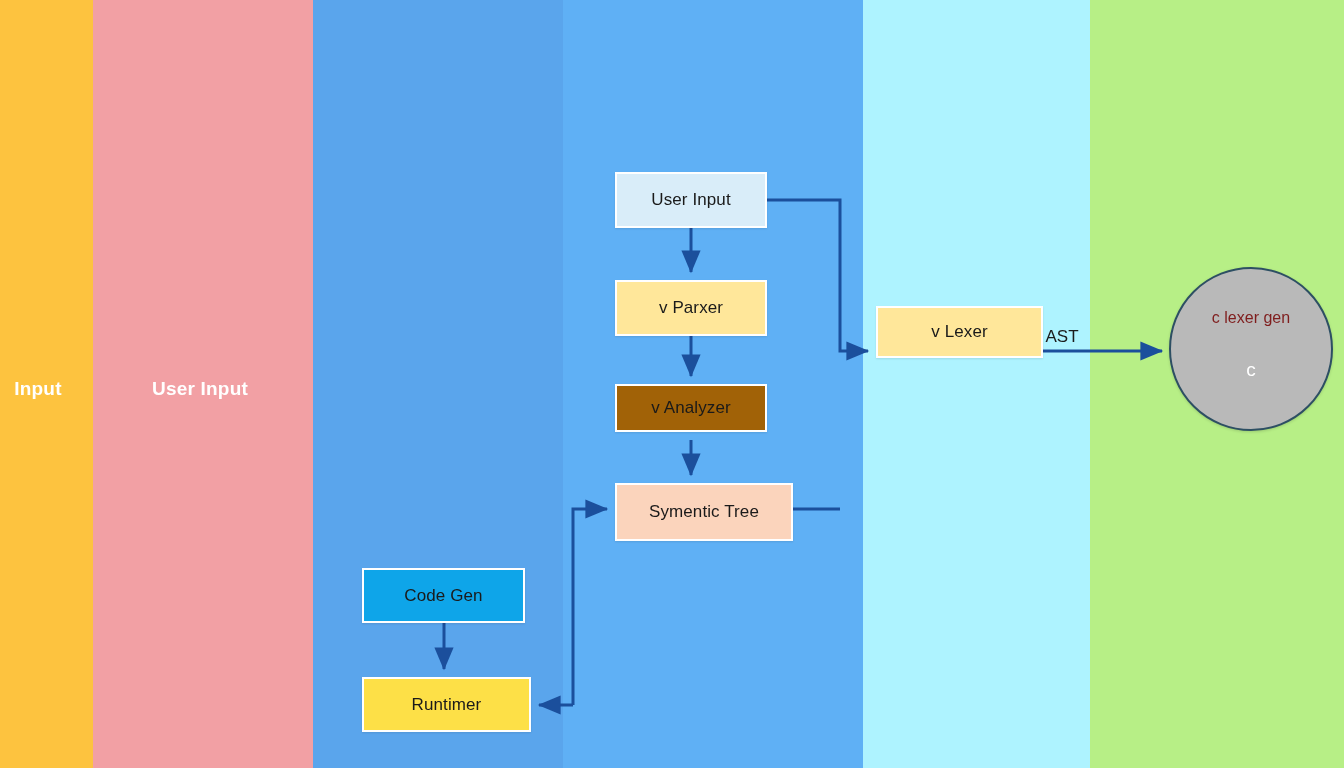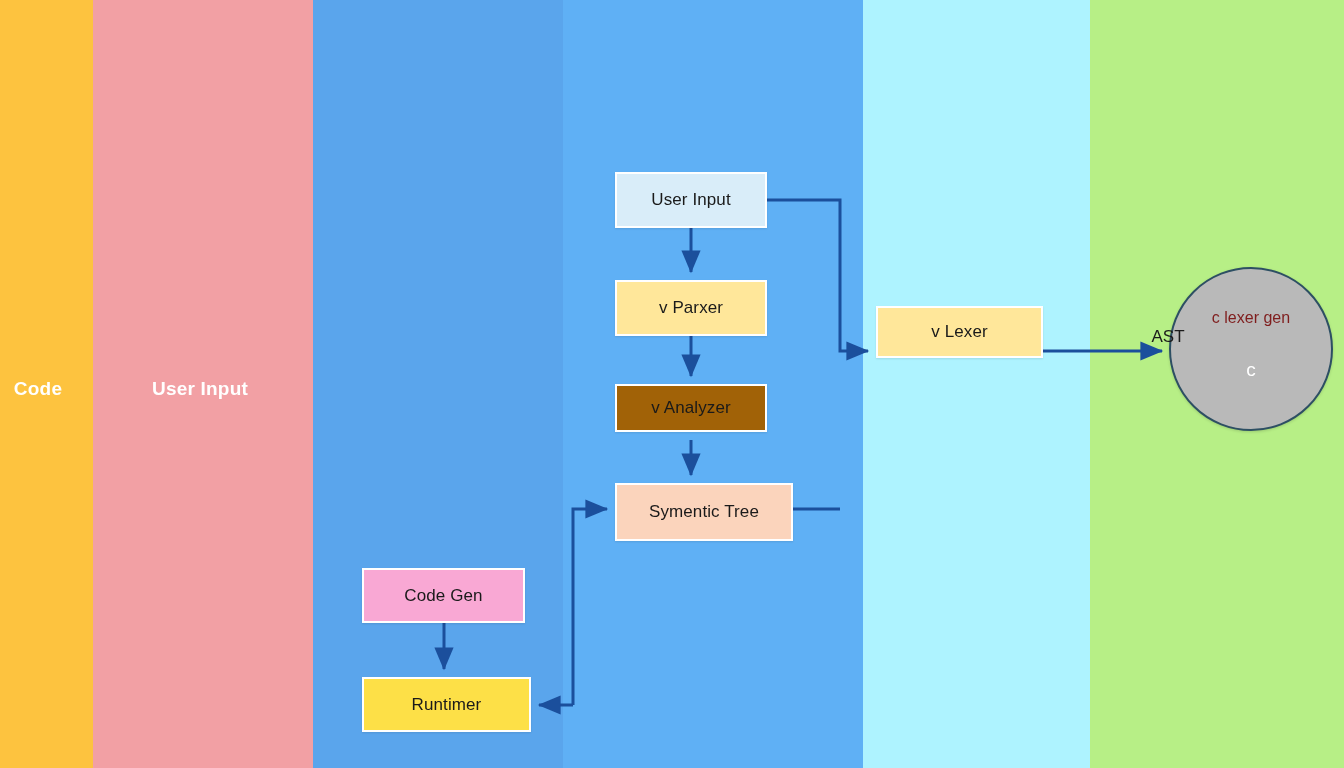--- a/index.html
+++ b/index.html
@@ -86,21 +86,21 @@
     transform: translate(-50%, -50%);
   }
 </style>
 </head>
 <body>
 
 <div id="canvas" style="width: 1344px; height: 768px; background: rgb(255, 255, 255);">
 
   <div id="bands">
       <div class="band" style="left: 0px; width: 93px; background: rgb(253, 195, 63);"></div>
-      <div class="band-label" style="left: 38px; top: 389px;">Code</div>
+      <div class="band-label" style="left: 38px; top: 389px;">Input</div>
       <div class="band" style="left: 93px; width: 220px; background: rgb(242, 160, 164);"></div>
       <div class="band-label" style="left: 200px; top: 389px;">User Input</div>
       <div class="band" style="left: 313px; width: 250px; background: rgb(90, 165, 236);"></div>
       <div class="band" style="left: 563px; width: 300px; background: rgb(95, 176, 245);"></div>
       <div class="band" style="left: 863px; width: 227px; background: rgb(174, 243, 255);"></div>
       <div class="band" style="left: 1090px; width: 254px; background: rgb(183, 239, 134);"></div>
     </div>
 
   <svg id="edges" viewBox="0 0 1344 768" xmlns="http://www.w3.org/2000/svg">
     <defs>
@@ -127,27 +127,27 @@
       <path d="M573,705 L573,509 L607,509" marker-end="url(#arrow)"></path>
       <path d="M573,705 L539,705" marker-end="url(#arrow)"></path>
     </g>
   </svg>
 
   <div id="nodes">
       <div class="node" style="left: 615px; top: 172px; width: 152px; height: 56px; background: rgb(217, 237, 249); border: 2px solid rgb(255, 255, 255);">User Input</div>
       <div class="node" style="left: 615px; top: 280px; width: 152px; height: 56px; background: rgb(255, 231, 154); border: 2px solid rgb(255, 255, 255);">v Parxer</div>
       <div class="node" style="left: 615px; top: 384px; width: 152px; height: 48px; background: #a16207; border: 2px solid rgb(255, 255, 255);">v Analyzer</div>
       <div class="node" style="left: 615px; top: 483px; width: 178px; height: 58px; background: rgb(251, 212, 188); border: 2px solid rgb(255, 255, 255);">Symentic Tree</div>
-      <div class="node" style="left: 362px; top: 568px; width: 163px; height: 55px; background: #f9a8d4; border: 2px solid rgb(255, 255, 255);">Code Gen</div>
+      <div class="node" style="left: 362px; top: 568px; width: 163px; height: 55px; background: #0ea5e9; border: 2px solid rgb(255, 255, 255);">Code Gen</div>
       <div class="node" style="left: 362px; top: 677px; width: 169px; height: 55px; background: #fde047; border: 2px solid rgb(255, 255, 255);">Runtimer</div>
       <div class="node" style="left: 876px; top: 306px; width: 167px; height: 52px; background: rgb(255, 231, 154); border: 2px solid rgb(255, 255, 255);">v Lexer</div>
     </div>
 
   <div class="circle-node" id="circle-node" style="left: 1169px; top: 267px; width: 164px; height: 164px; background: rgb(185, 185, 185); border: 2px solid rgb(45, 79, 99);">
     <div class="circle-title" id="circle-title" style="top: 40px;">c lexer gen</div>
     <div class="circle-sub" id="circle-sub" style="top: 90px;">c</div>
   </div>
 
   <div id="edge-labels">
-      <div class="edge-label" style="left: 1168px; top: 337px;">AST</div>
+      <div class="edge-label" style="left: 1062px; top: 337px;">AST</div>
     </div>
 
 </div>
 
 </body></html>

